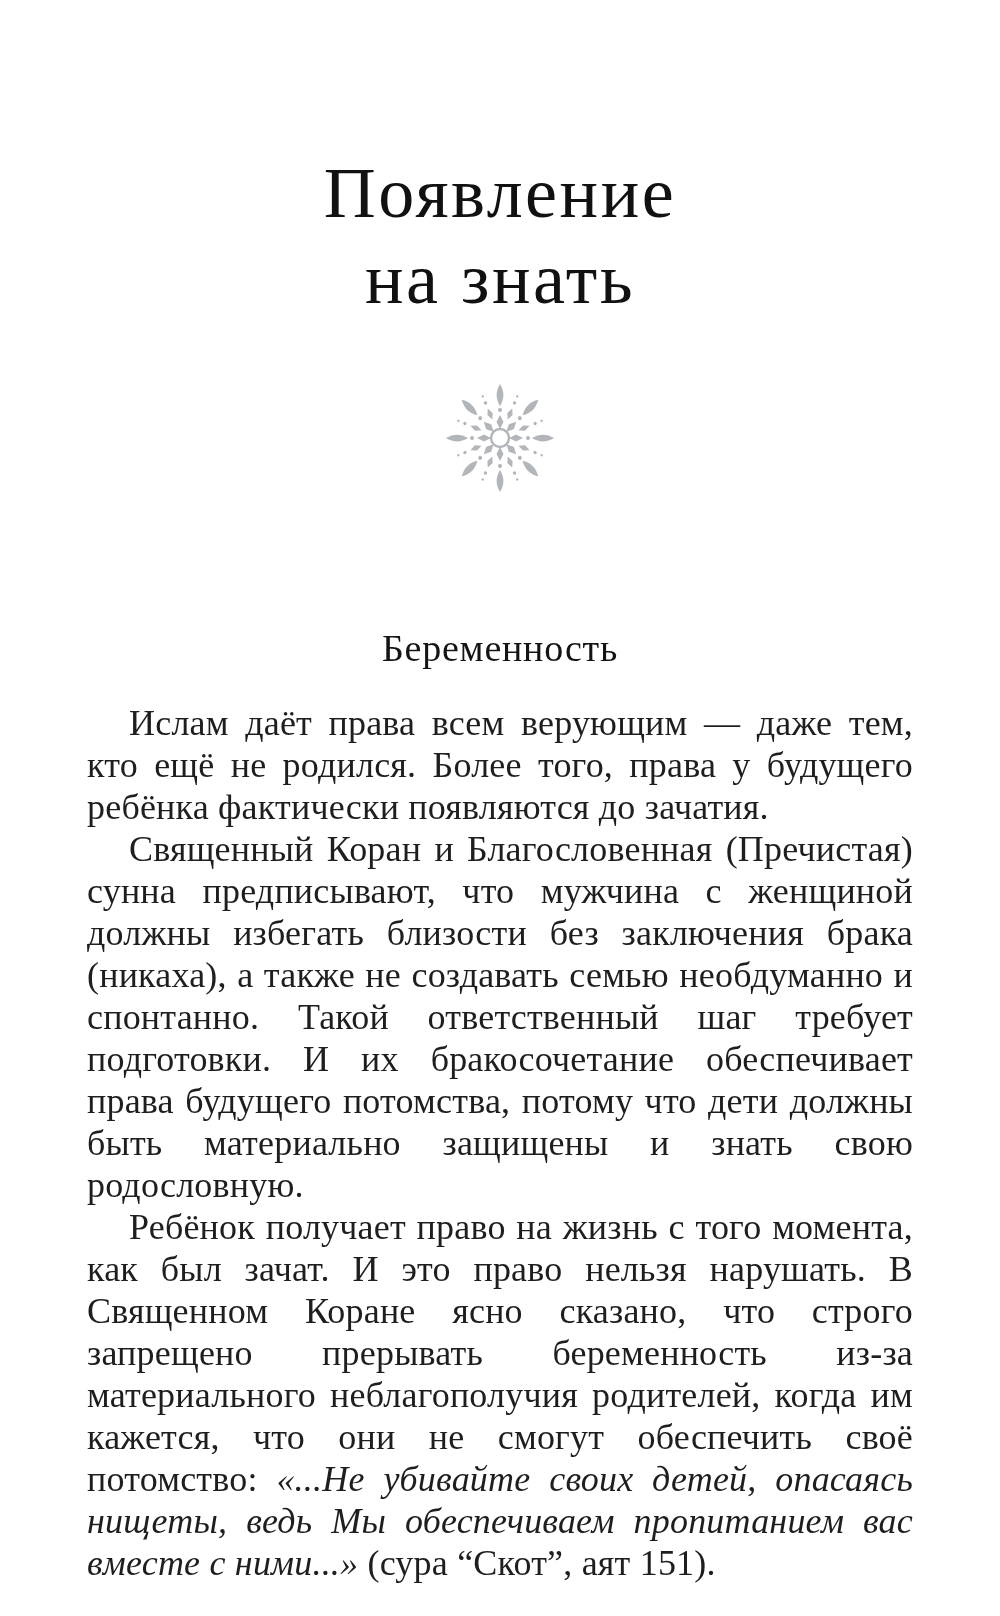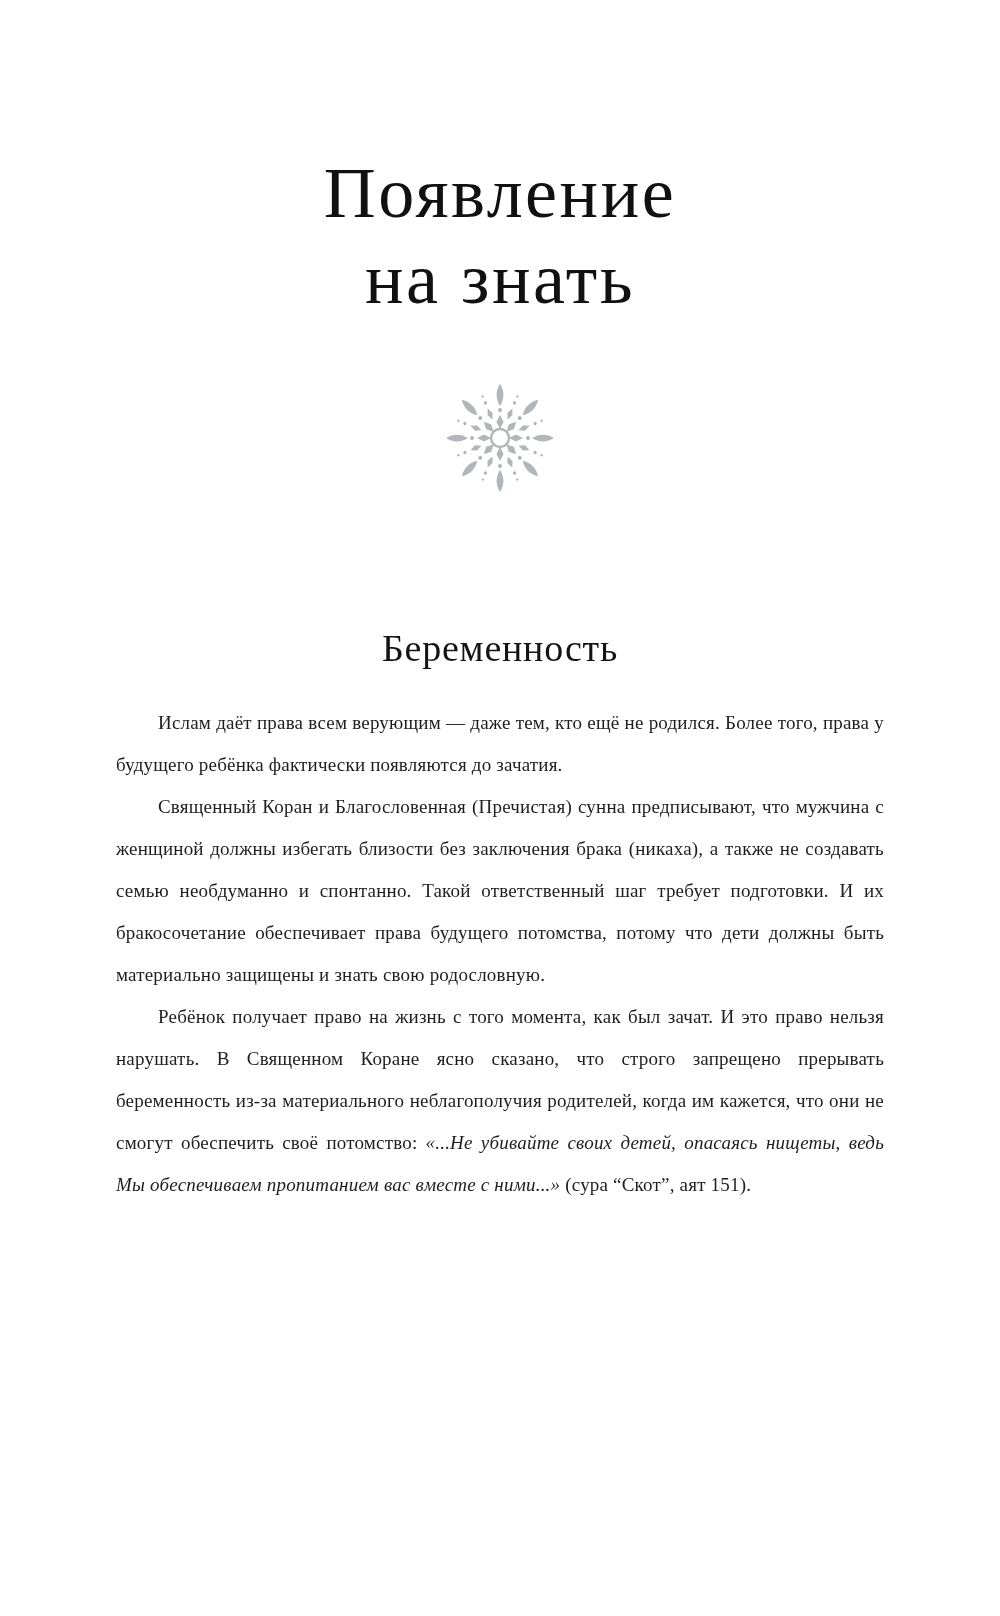--- a/index.html
+++ b/index.html
@@ -7,21 +7,21 @@
     margin: 0;
     padding: 0;
     background: #ffffff;
   }
   .page {
     position: relative;
     width: 1000px;
     height: 1616px;
     margin: 0 auto;
     background: #ffffff;
-    padding: 150px 116px 0;
+    padding: 150px 87px 0;
     overflow: hidden;
     font-family: "Liberation Serif", "DejaVu Serif", serif;
     color: #1e1e1e;
   }
   .chapter-title {
     margin: 0;
     text-align: center;
     font-weight: 400;
     color: #111111;
   }
@@ -43,21 +43,21 @@
     margin: 130px 0 8px;
     text-align: center;
     font-weight: 400;
     font-size: 38px;
     line-height: 48px;
     letter-spacing: 0.02em;
     color: #141414;
   }
   .body-text {
     margin-top: 30px;
-    font-size: 19px;
+    font-size: 36px;
     line-height: 42px;
     text-align: justify;
     letter-spacing: 0.2px;
     hyphens: auto;
     -webkit-hyphens: auto;
   }
   .body-text p {
     margin: 0;
     text-indent: 42px;
   }

